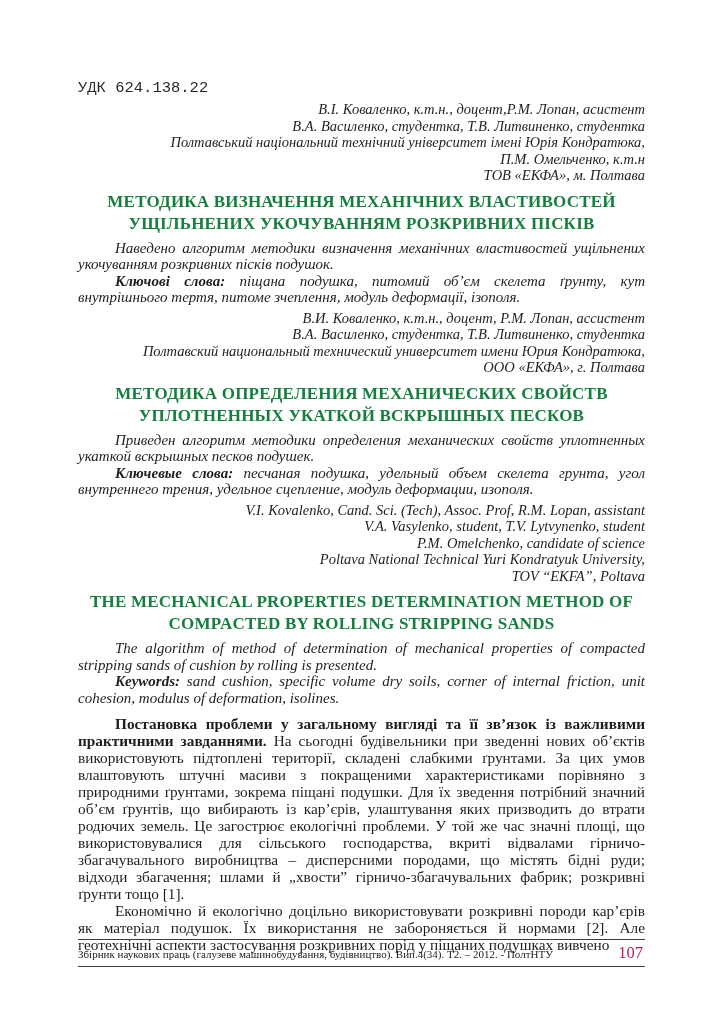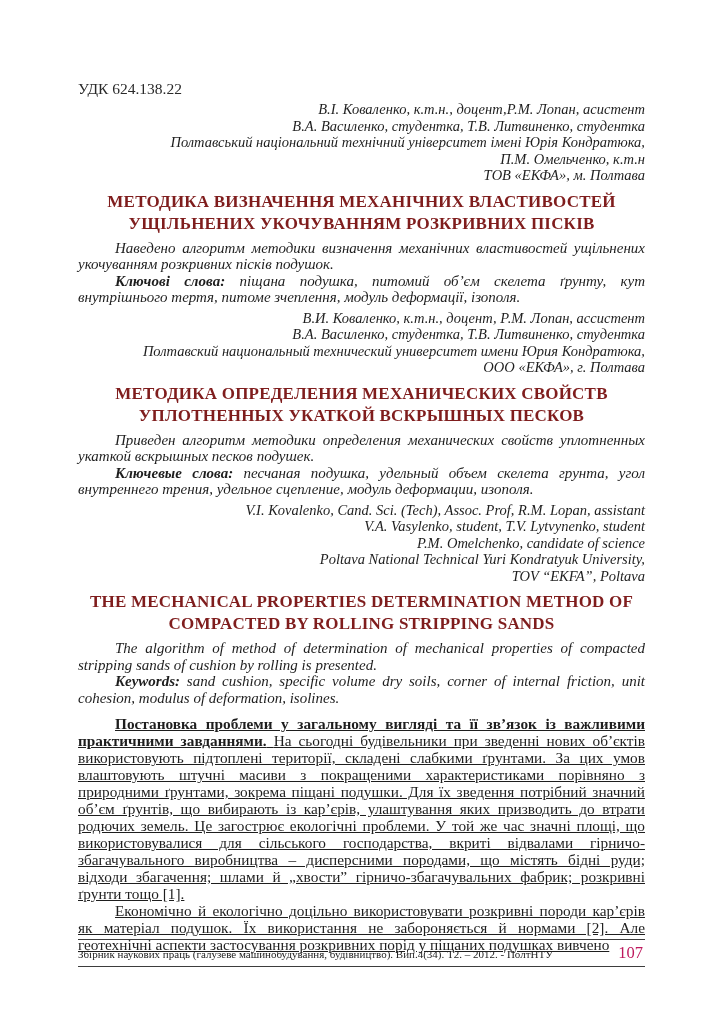--- a/index.html
+++ b/index.html
@@ -12,61 +12,60 @@
     width: 724px;
     height: 1024px;
     box-sizing: border-box;
     background: #ffffff;
     color: #1e1e1e;
     font-family: "Liberation Serif", serif;
     padding: 80px 79px 0 78px;
     overflow: hidden;
   }
   .udc {
-    font-family: Liberation Serif, serif;
+    font-family: Liberation Mono, monospace;
     font-size: 15.5px;
     line-height: 17px;
     margin-bottom: 4px;
     color: #2a2a2a;
   }
   .authors {
     text-align: right;
     font-style: italic;
     font-size: 14.5px;
     line-height: 16.5px;
   }
   .authors .author-line { white-space: nowrap; }
   .section-gap { margin-top: 4px; }
   .paper-title {
     text-align: center;
     font-weight: bold;
     font-size: 17px;
     line-height: 22px;
     letter-spacing: 0.2px;
     margin: 7px 0 5px 0;
-    color: #7f1d1d;
+    color: #15803d;
   }
   .paper-title .title-line { display: block; }
   .abstract, .keywords {
     margin: 0;
     text-align: justify;
     font-style: italic;
     font-size: 15px;
     line-height: 16.5px;
     text-indent: 37px;
   }
   .kw-label { font-weight: bold; }
   .body-block { margin-top: 9px; }
   .body-par {
     margin: 0;
     text-align: justify;
     font-size: 15.3px;
     line-height: 17px;
     text-indent: 37px;
-    text-decoration: underline;
   }
   .lead-in { font-weight: bold; }
   .footer {
     position: absolute;
     left: 78px;
     right: 79px;
     bottom: 57px;
   }
   .footer-rule {
     border: none;

